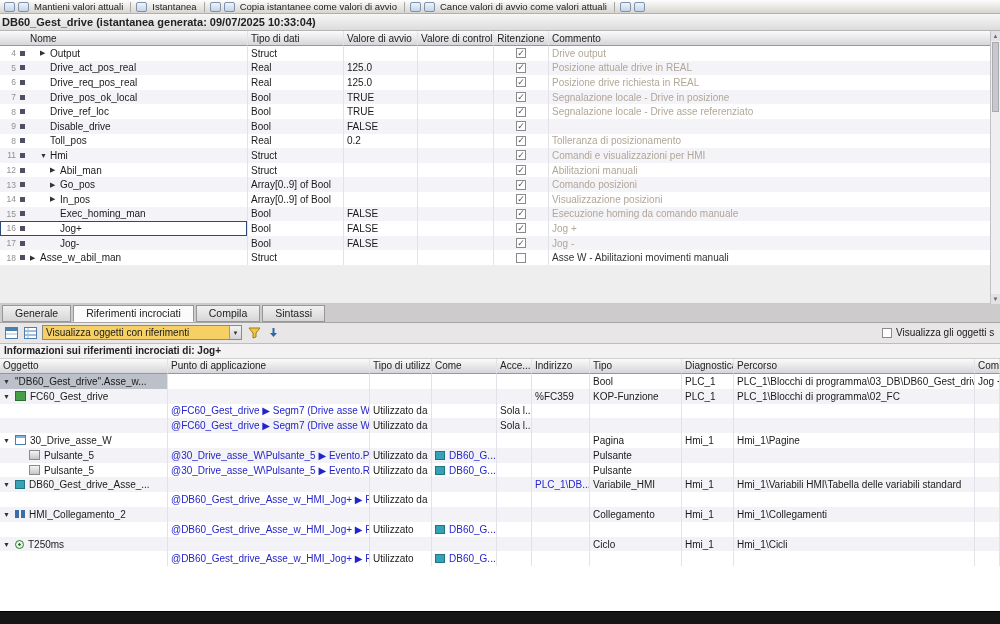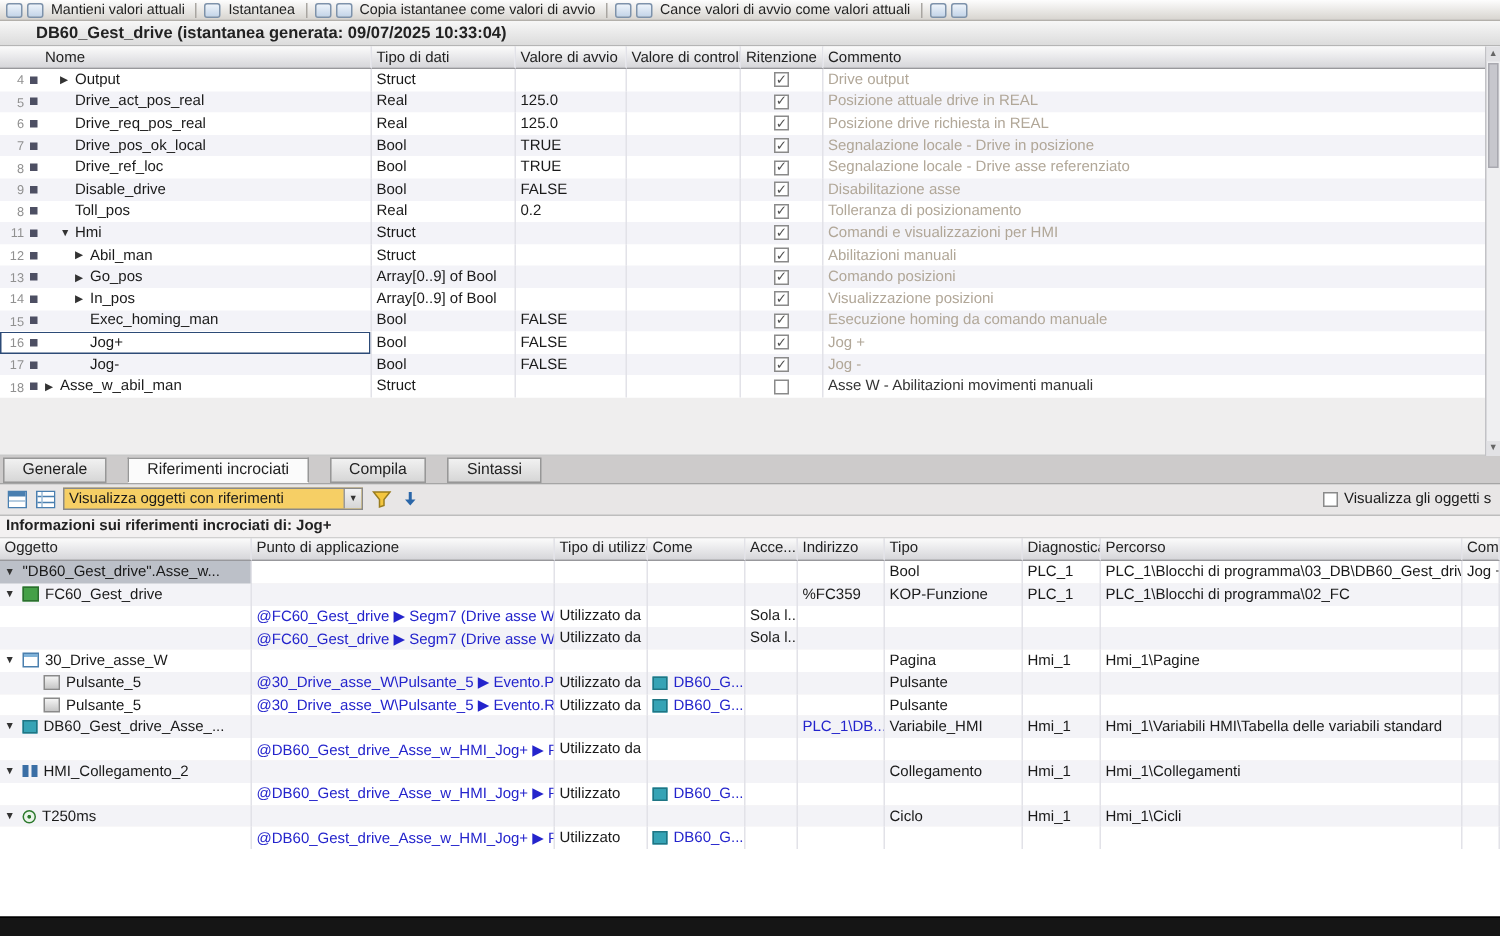--- a/index.html
+++ b/index.html
@@ -7,21 +7,21 @@
   body{font-family:"Liberation Sans",sans-serif;font-size:10px;color:#1a1a1a;background:#ecebea}
   .app{position:relative;width:1000px;height:624px;display:flex;flex-direction:column;background:#ecebea}
 
   
   .toolbar{height:14px;flex:none;background:linear-gradient(#fdfdfd,#d8d5d0);border-bottom:1px solid #b3b0ab;display:flex;align-items:center;gap:3px;padding:0 4px;font-size:9.5px;overflow:hidden;white-space:nowrap}
   .tb-ic{width:11px;height:10px;flex:none;background:linear-gradient(#eef4fb,#c3d4e8);border:1px solid #7d92ab;border-radius:2px}
   .tb-lbl{color:#222;padding:0 2px;flex:none}
   .tb-sep{width:1px;height:10px;background:#a9a6a1;flex:none;margin:0 2px}
 
   
-  .titlebar{height:17px;flex:none;background:linear-gradient(#f7f7f7,#dcdcdc);border-bottom:1px solid #b5b5b5;display:flex;align-items:center;padding-left:24px;font-size:11px;font-weight:bold;color:#222}
+  .titlebar{height:17px;flex:none;background:linear-gradient(#f7f7f7,#dcdcdc);border-bottom:1px solid #b5b5b5;display:flex;align-items:center;padding-left:2px;font-size:11px;font-weight:bold;color:#222}
 
   
   .vt{flex:none;position:relative;background:#fff}
   .vt-head,.vt-row{display:flex;align-items:stretch}
   .vt-head{height:15px}
   .hc{background:linear-gradient(#fbfbfb,#d6d6da);border-right:1px solid #a8a8ac;border-bottom:1px solid #98989c;color:#222;display:flex;align-items:center;padding:0 4px;overflow:hidden;white-space:nowrap}
   .vt-head .w0{padding-left:30px}
   .c{display:flex;align-items:center;padding:0 3px;border-right:1px solid #e2e2e8;overflow:hidden;white-space:nowrap}
   .w0{width:248px;flex:none}.w1{width:96px;flex:none}.w2{width:74px;flex:none}.w3{width:76px;flex:none}
   .w4{width:55px;flex:none;justify-content:center}.w5{flex:1}
@@ -51,21 +51,21 @@
   .insp-tab{height:16px;display:flex;align-items:center;gap:4px;padding:0 9px;border:1px solid #979797;border-bottom:none;border-radius:3px 3px 0 0;background:linear-gradient(#efefef,#d7d7d7);font-size:10.5px;color:#222}
   .insp-tab.active{background:#fcfcfc;font-weight:bold}
   .tabic{width:11px;height:11px;flex:none;display:inline-flex;align-items:center;justify-content:center;line-height:1}
   .ic-prop{background:repeating-linear-gradient(#e9eef5 0 2px,#6d8cab 2px 3px);border:1px solid #6d8cab}
   .ic-info{background:#2f74c0;border-radius:50%;color:#fff;font-size:8px;font-style:italic;font-family:"Liberation Serif",serif}
   .ic-diag{background:#fff;border:1px solid #999;border-radius:50%;color:#c22020;font-size:9px;font-weight:bold}
   .insp-right{margin-left:14px;display:flex;align-items:center;gap:3px;height:100%}
   .dot-ic{width:9px;height:9px;border-radius:50%;background:#8fa7c0;border:1px solid #5d7florida#5d7a97}
 
   
-  .subtabs{height:19px;flex:none;background:#cdcbcb;display:flex;gap:14px;padding:1px 2px 0 2px;border-bottom:1px solid #a5a5a5}
+  .subtabs{height:19px;flex:none;background:#cdcbcb;display:flex;gap:2px;padding:1px 2px 0 2px;border-bottom:1px solid #a5a5a5}
   .subtab{padding:0 12px;display:flex;align-items:center;background:linear-gradient(#f1f1f1,#d6d6d6);border:1px solid #979797;font-size:10.5px;color:#222}
   .subtab.active{background:#fbfbfb;font-weight:normal;border-bottom-color:#fbfbfb}
 
   
   .xtb{height:21px;flex:none;background:#e8e6e6;border-bottom:1px solid #bdbdbd;display:flex;align-items:center;gap:5px;padding:0 4px}
   .xic{width:14px;height:14px;flex:none;display:inline-flex;align-items:center;justify-content:center}
   .combo{width:200px;height:15px;flex:none;background:#f6cf65;border:1px solid #8a8a8a;display:flex;align-items:center;justify-content:space-between;padding-left:3px;overflow:hidden}
   .combo-arrow{width:12px;height:13px;flex:none;background:linear-gradient(#f2f2f2,#d5d5d5);border-left:1px solid #999;display:flex;align-items:center;justify-content:center;font-size:6px;color:#333}
   .xtb-right{margin-left:auto;width:114px;flex:none;display:flex;align-items:center;gap:4px;overflow:hidden;white-space:nowrap}
 
@@ -220,21 +220,20 @@
             <span class="ind" style="width: 10px;"></span>
             <span class="exp"></span>
             <span class="nlabel">Disable_drive</span>
           </div>
           <div class="c w1">Bool</div>
           <div class="c w2">FALSE</div>
           <div class="c w3"></div>
           <div class="c w4">
             <span class="cb checked"></span>
           </div>
-          <div class="c w5 cmt">Disabilitazione asse</div>
         </div>
         <div class="vt-row">
           <div class="c w0 namecell">
             <span class="rownum">8</span>
             <span class="marker"></span>
             <span class="ind" style="width: 10px;"></span>
             <span class="exp"></span>
             <span class="nlabel">Toll_pos</span>
           </div>
           <div class="c w1">Real</div>

